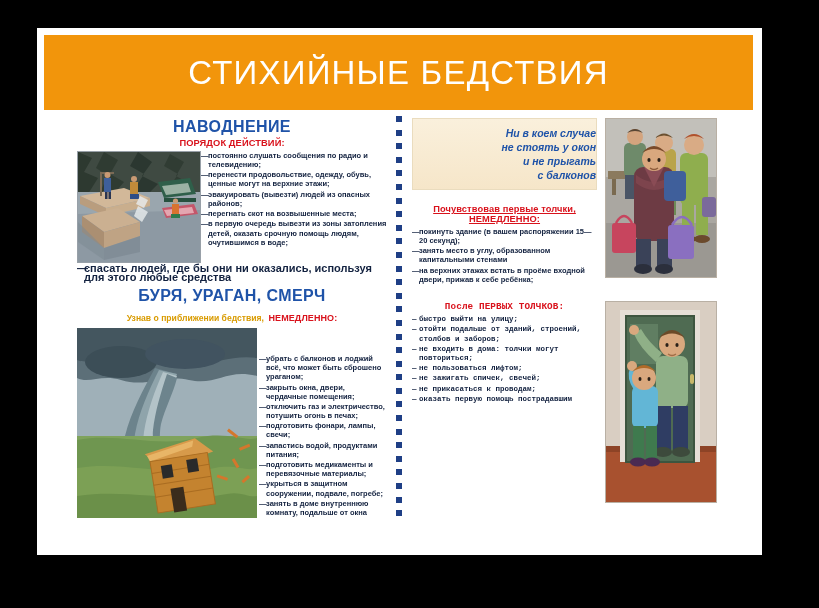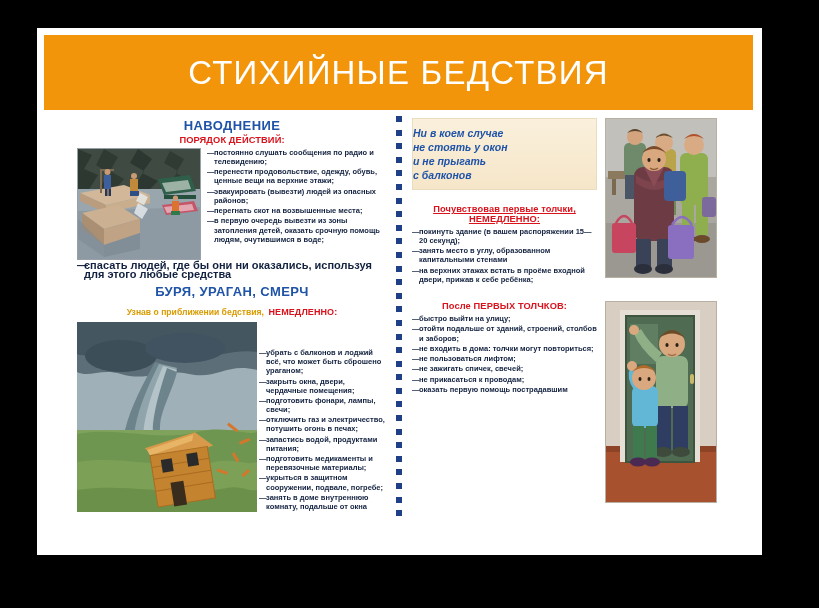--- a/index.html
+++ b/index.html
@@ -21,57 +21,57 @@
     position:absolute;left:355px;top:88px;width:14px;height:430px;
     display:flex;flex-direction:column;justify-content:flex-start;align-items:center;
   }
   .dv-bullet{
     width:6px;height:6px;background:#1F3F86;margin-bottom:7.6px;flex:none;
     box-shadow:0 0 0 1.2px #fff;
   }
 
   
   .sec-title{
-    color:#1F53A8;font-size:13px;font-weight:bold;text-align:center;letter-spacing:.4px;
+    color:#1F53A8;font-size:16px;font-weight:bold;text-align:center;letter-spacing:.4px;
   }
   .sub-red{color:#D9121C;font-size:9.3px;font-weight:bold;text-align:center;letter-spacing:.1px;}
   .sub-gold{color:#D99B00;font-size:8.6px;font-weight:bold;}
   .list{margin:0;padding:0;list-style:none;}
   .list li{
     color:#12213F;font-size:7.5px;line-height:9.1px;font-weight:bold;
     margin-bottom:1.2px;padding-left:7px;position:relative;
   }
   .list li::before{
     content:"—";position:absolute;left:0;top:0;color:#12213F;
   }
 
   
   #left{position:absolute;left:40px;top:90px;width:310px;}
   #flood-head{margin-bottom:2px;}
   #flood-order{margin-bottom:3px;}
-  #flood-row{display:flex;gap:6px;align-items:flex-start;}
+  #flood-row{display:flex;align-items:flex-start;}
   #flood-img{width:122px;height:110px;flex:none;position:relative;overflow:hidden;border:1px solid #98a0a8;}
   #flood-list{flex:1;}
   #flood-tail{margin-top:1px;}
   #flood-tail li{font-size:11px;}
 
   #storm-head{margin-top:5px;margin-bottom:2px;}
   #storm-sub{text-align:center;margin-bottom:3px;}
   #storm-row{display:flex;gap:2px;align-items:flex-end;margin-top:2px;}
   #storm-img{width:180px;height:190px;flex:none;position:relative;overflow:hidden;}
   #storm-list{flex:1;}
 
   
   #right{position:absolute;left:375px;top:90px;width:345px;}
   #eq-head{margin-bottom:4px;}
   #eq-top{display:flex;gap:8px;align-items:flex-start;}
   #eq-left-col{width:185px;flex:none;}
   #warnbox{
     width:183px;height:70px;background:linear-gradient(180deg,#FAF0DC 0%,#F6E6C9 100%);
-    display:flex;flex-direction:column;align-items:flex-start;justify-content:center;
+    display:flex;flex-direction:column;align-items:flex-end;justify-content:center;
     border:1px solid #EADCBE;
   }
   #warnbox div{
     color:#1F53A8;font-size:10.5px;font-weight:bold;font-style:italic;line-height:14px;
     text-align:center;white-space:nowrap;
   }
   #eq-first-title{margin-top:14px;margin-bottom:3px;text-decoration:underline;}
   #eq-first-title .l2{display:block;}
   #eq-photo1{width:110px;height:158px;flex:none;position:relative;overflow:hidden;border:1px solid #b9b0a4;}
   #eq-bottom{display:flex;gap:8px;align-items:flex-start;margin-top:16px;}
@@ -173,21 +173,21 @@
             <rect x="93" y="62" width="9" height="4" fill="#2f7a4d"></rect>
           </g>
           <path d="M0 70 L26 96 L26 108 L0 90Z" fill="#7e8a94" opacity=".55"></path>
           <path d="M26 96 L62 84 L62 100 L26 108Z" fill="#76828c" opacity=".5"></path>
           <path d="M60 54 L70 60 L64 70 L56 64Z" fill="#e3e7ea" opacity=".85"></path>
           <path d="M62 44 L70 48 L66 56 L58 52Z" fill="#e8ecef" opacity=".8"></path>
         </svg>
       </div>
       <ul id="flood-list" class="list">
         <li>постоянно  слушать  сообщения по радио и телевидению;</li>
-        <li>перенести продовольствие, одежду, обувь, ценные вещи на верхние этажи;</li>
+        <li>перенести продовольствие, одежду, обувь, ценные могут на верхние этажи;</li>
         <li>эвакуировать (вывезти) людей из опасных районов;</li>
         <li>перегнать скот на возвышенные места;</li>
         <li>в первую очередь вывезти из зоны затопления детей, оказать срочную помощь людям, очутившимся в воде;</li>
       </ul>
     </div>
 
     <ul id="flood-tail" class="list">
       <li>спасать людей, где бы они ни оказались, используя для этого любые средства</li>
     </ul>
 
@@ -228,22 +228,22 @@
           <rect x="150" y="104" width="12" height="3" fill="#d4772c" transform="rotate(38 156 105)"></rect>
           <rect x="162" y="118" width="11" height="3" fill="#d4772c" transform="rotate(-22 167 119)"></rect>
           <rect x="154" y="134" width="10" height="3" fill="#d4772c" transform="rotate(60 159 135)"></rect>
           <rect x="140" y="148" width="11" height="3" fill="#d4772c" transform="rotate(18 145 149)"></rect>
           <rect x="164" y="150" width="9" height="3" fill="#d4772c" transform="rotate(-42 168 151)"></rect>
         </svg>
       </div>
       <ul id="storm-list" class="list">
         <li>убрать с балконов и лоджий всё, что может быть сброшено ураганом;</li>
         <li>закрыть окна, двери, чердачные помещения;</li>
+        <li>отключить газ и электричество, потушить огонь в печах;</li>
         <li>подготовить фонари, лампы, свечи;</li>
-        <li>отключить газ и электричество, потушить огонь в печах;</li>
         <li>запастись водой, продуктами питания;</li>
         <li>подготовить медикаменты и перевязочные материалы;</li>
         <li>укрыться в защитном сооружении, подвале, погребе;</li>
         <li>занять в доме внутреннюю комнату, подальше от окна</li>
       </ul>
     </div>
   </div>
 
   <div id="right">
 
@@ -320,21 +320,21 @@
             <path d="M10 104 q8 -14 16 0" stroke="#c7455e" stroke-width="2.5" fill="none"></path>
             <rect x="62" y="106" width="26" height="34" rx="3" fill="#8a6fc0"></rect>
             <path d="M66 106 q10 -16 20 0" stroke="#8a6fc0" stroke-width="2.5" fill="none"></path>
           </g>
           <rect x="58" y="52" width="22" height="30" rx="4" fill="#3f5f9b"></rect>
         </svg>
       </div>
     </div>
 
     <div id="eq-bottom">
-      <div style="width:185px;flex:none;">
+      <div style="width:185px;flex:none;font-family:Liberation Mono, monospace;">
         <div id="eq-after-title" class="sub-red">
           <span>После</span>
           <span>ПЕРВЫХ ТОЛЧКОВ:</span>
         </div>
         <ul class="list">
           <li>быстро выйти на улицу;</li>
           <li>отойти подальше от зданий, строений, столбов и заборов;</li>
           <li>не входить в дома: толчки могут повториться;</li>
           <li>не пользоваться лифтом;</li>
           <li>не зажигать спичек, свечей;</li>

